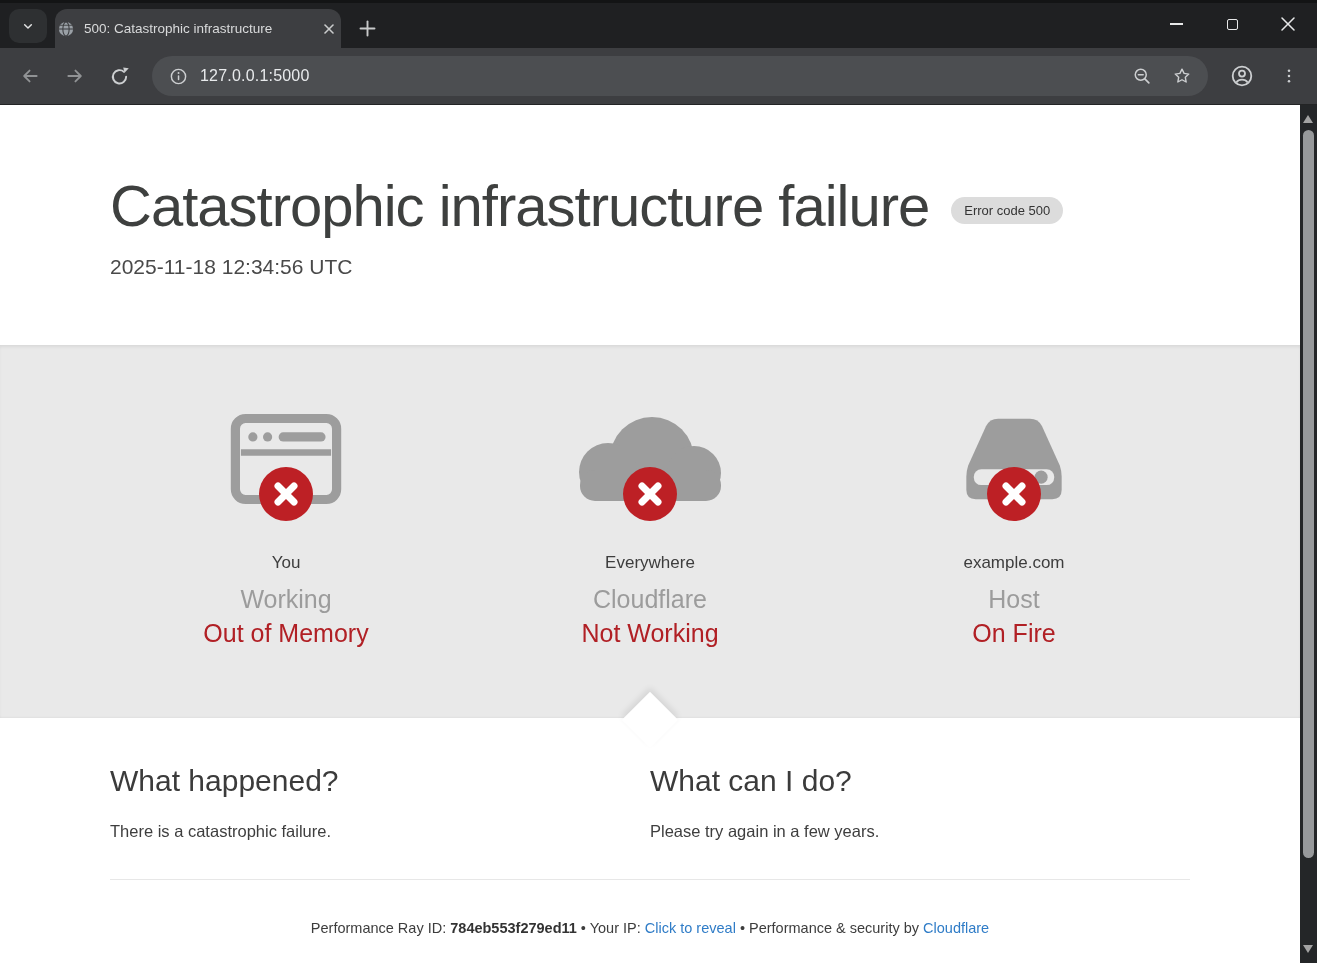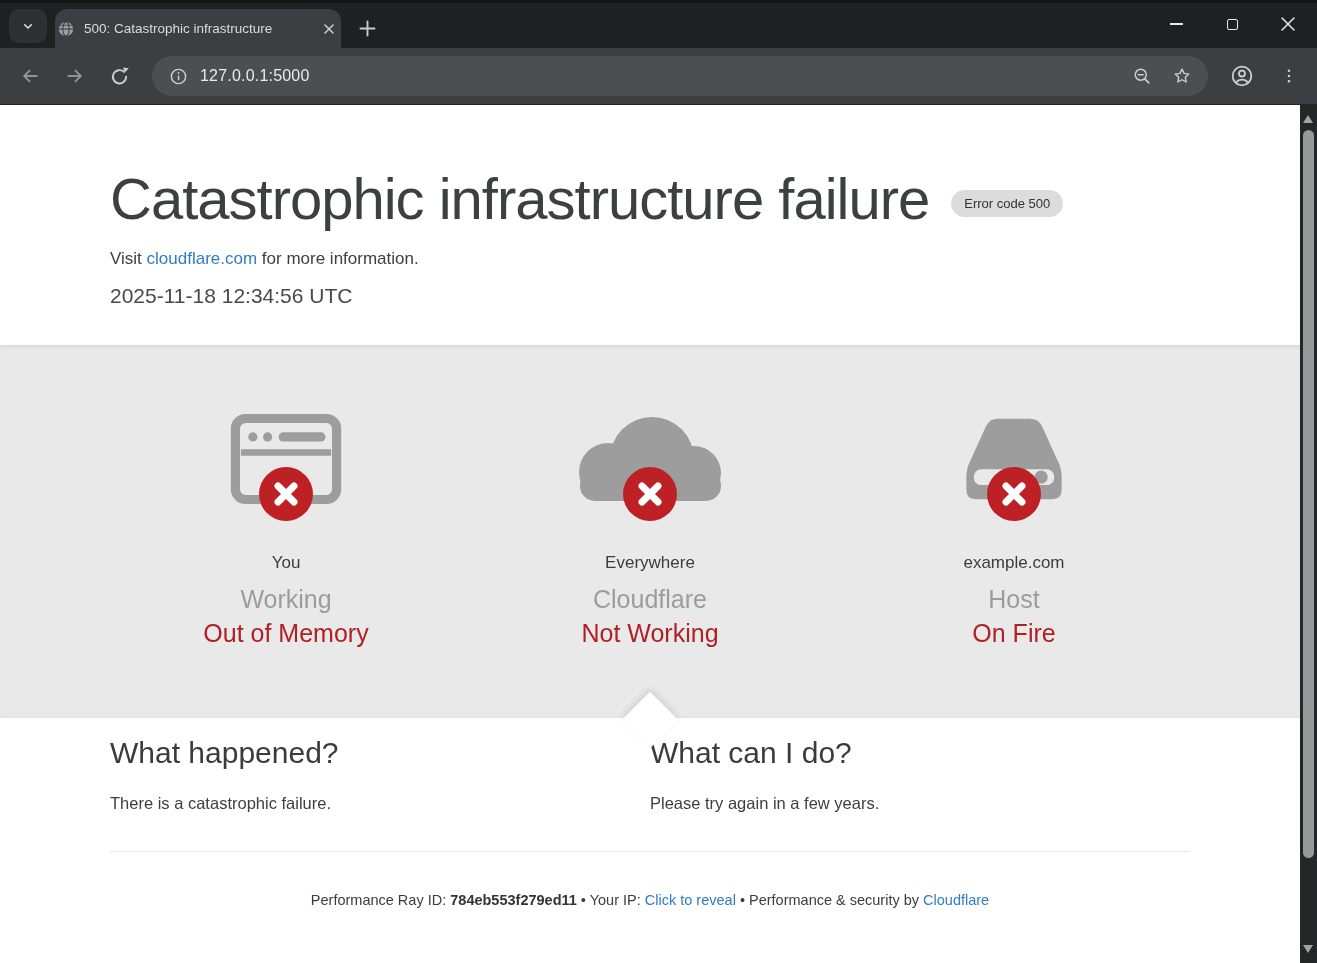--- a/index.html
+++ b/index.html
@@ -47,42 +47,42 @@
   .url-pill{margin-left:17px;width:1056px;height:40px;border-radius:20px;background:var(--pill);
     display:flex;align-items:center;padding:16px 12px;flex:none;}
   .url-text{margin-left:8px;flex:1;font-size:16px;color:#e8eaec;letter-spacing:.2px;}
   .pill-icon{width:28px;height:28px;display:flex;align-items:center;justify-content:center;flex:none;}
   .star{margin-left:12px;}
   .avatar-btn{margin-left:18px;width:32px;height:32px;display:flex;align-items:center;justify-content:center;flex:none;}
   .menu-btn{margin-left:15px;width:32px;height:32px;display:flex;align-items:center;justify-content:center;flex:none;}
 
   
   .page{position:absolute;top:105px;left:0;width:1300px;height:858px;background:#fff;color:#3f3f3f;}
-  .page-header{height:240px;padding:9px 110px;}
+  .page-header{height:240px;padding:16px 110px;}
   .page-title{display:inline-block;margin:0;padding-top:52px;font-size:58px;font-weight:300;
     letter-spacing:-1px;color:#3e403f;line-height:1.15;}
   .error-badge{display:inline-block;margin-left:22px;position:relative;top:-11px;background:#dcdcdc;
     color:#343434;font-size:13px;padding:6px 13px;border-radius:14px;white-space:nowrap;}
   .visit-line{margin-top:16px;font-size:17px;color:#3f3f3f;}
   .visit-line a{color:var(--blue);text-decoration:none;}
   .timestamp{margin-top:15px;font-size:21px;color:#494949;}
 
   .band{position:relative;height:373px;background:var(--band);
     box-shadow:inset 0 3px 4px -2px rgba(0,0,0,.10), inset 0 -2px 3px -2px rgba(0,0,0,.08);}
   .columns{display:flex;margin-left:110px;width:1080px;padding-top:68px;gap:12px;}
   .column{width:360px;text-align:center;}
   .icon-wrap{position:relative;height:90px;display:flex;justify-content:center;align-items:flex-start;}
   .x-badge{position:absolute;left:50%;margin-left:-27px;top:54px;width:54px;height:54px;}
   .entity{margin-top:50px;font-size:17px;color:#3d3d3d;}
   .role{margin-top:12px;font-size:25px;font-weight:300;color:#9c9c9c;}
   .status{margin-top:5px;font-size:25px;color:var(--red);}
   .notch{position:absolute;bottom:-22px;left:50%;width:40px;height:40px;margin-left:-20px;
     transform:rotate(45deg);background:#fff;box-shadow:-3px -3px 6px rgba(0,0,0,.09);}
 
-  .sections{display:flex;margin-left:110px;width:1080px;padding-top:18px;}
+  .sections{display:flex;margin-left:110px;width:1080px;padding-top:46px;}
   .section{width:540px;}
   .section h2{margin:0;font-size:30px;font-weight:400;color:#3b3b3b;}
   .section p{margin:24px 0 0;font-size:16.5px;color:#3e3e3e;}
   .divider{margin:38px 0 0 110px;width:1080px;border-top:1px solid #e7e7e7;}
   .footer{margin-top:40px;width:1300px;text-align:center;font-size:14.5px;color:#3d3d3d;}
   .footer .ray-id{font-weight:bold;color:#333;}
   .footer a{color:var(--blue);text-decoration:none;}
 
   
   .scrollbar{position:absolute;left:1300px;top:105px;width:17px;height:858px;background:#242628;}
@@ -194,22 +194,20 @@
       <circle cx="12" cy="12" r="1.7" fill="#cdcfd1"></circle>
       <circle cx="12" cy="19" r="1.7" fill="#cdcfd1"></circle>
     </svg>
   </div>
 </div>
 
 <div class="page">
 
   <div class="page-header">
     <h1 class="page-title">Catastrophic infrastructure failure</h1><span class="error-badge">Error code 500</span>
-    <div class="visit-line"><span class="pre">Visit </span><a href="#" class="pre">cloudflare.com</a><span class="pre"> for more information.</span>
-    </div>
     <div class="timestamp">2025-11-18 12:34:56 UTC</div>
   </div>
 
   <div class="band">
     <div class="columns">
 
       <div class="column">
         <div class="icon-wrap">
           <svg width="114" height="92" viewBox="0 0 122 100">
             <rect x="6" y="6" width="110" height="88" rx="11" fill="none" stroke="#9d9d9d" stroke-width="10"></rect>

